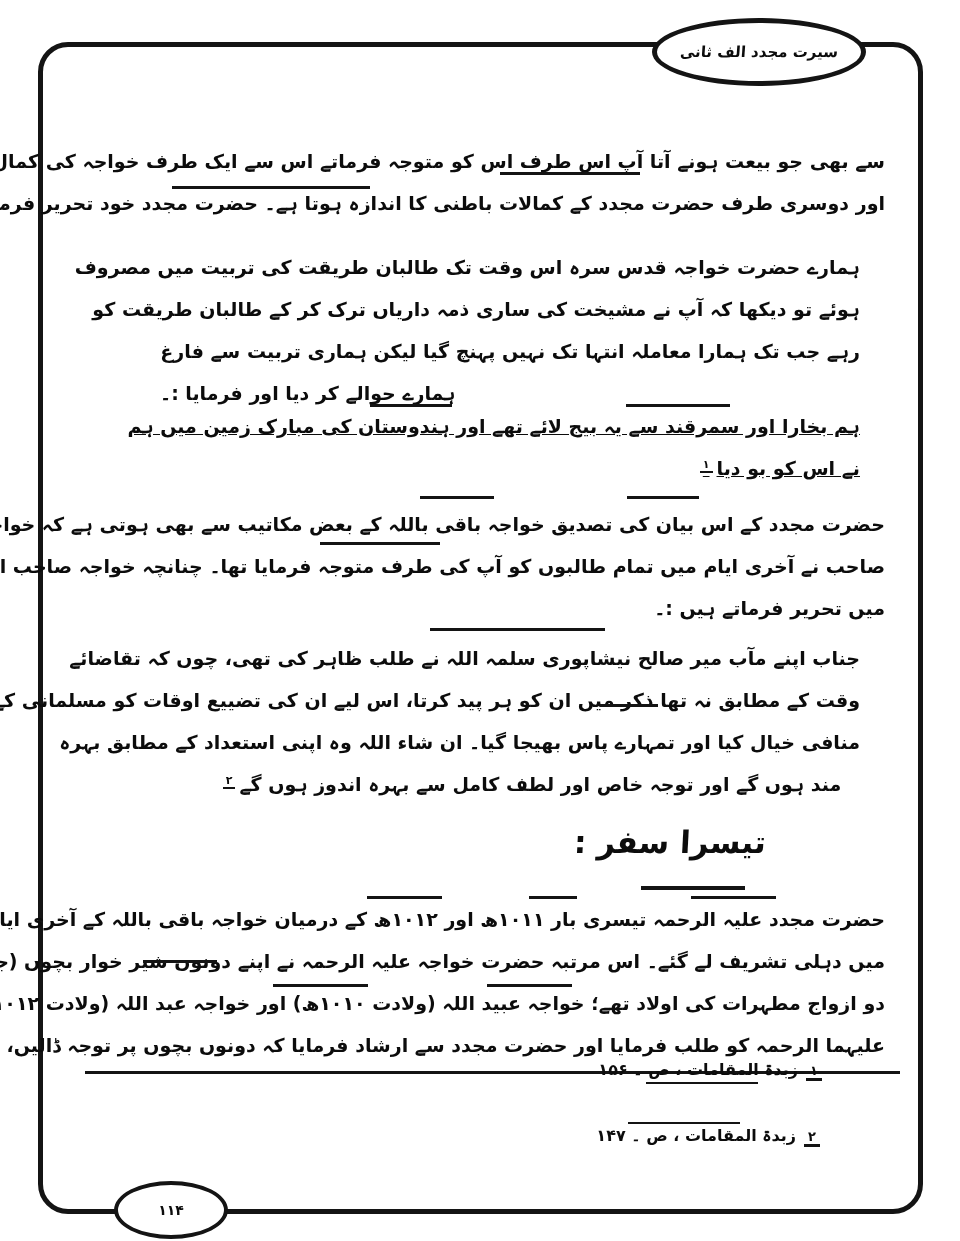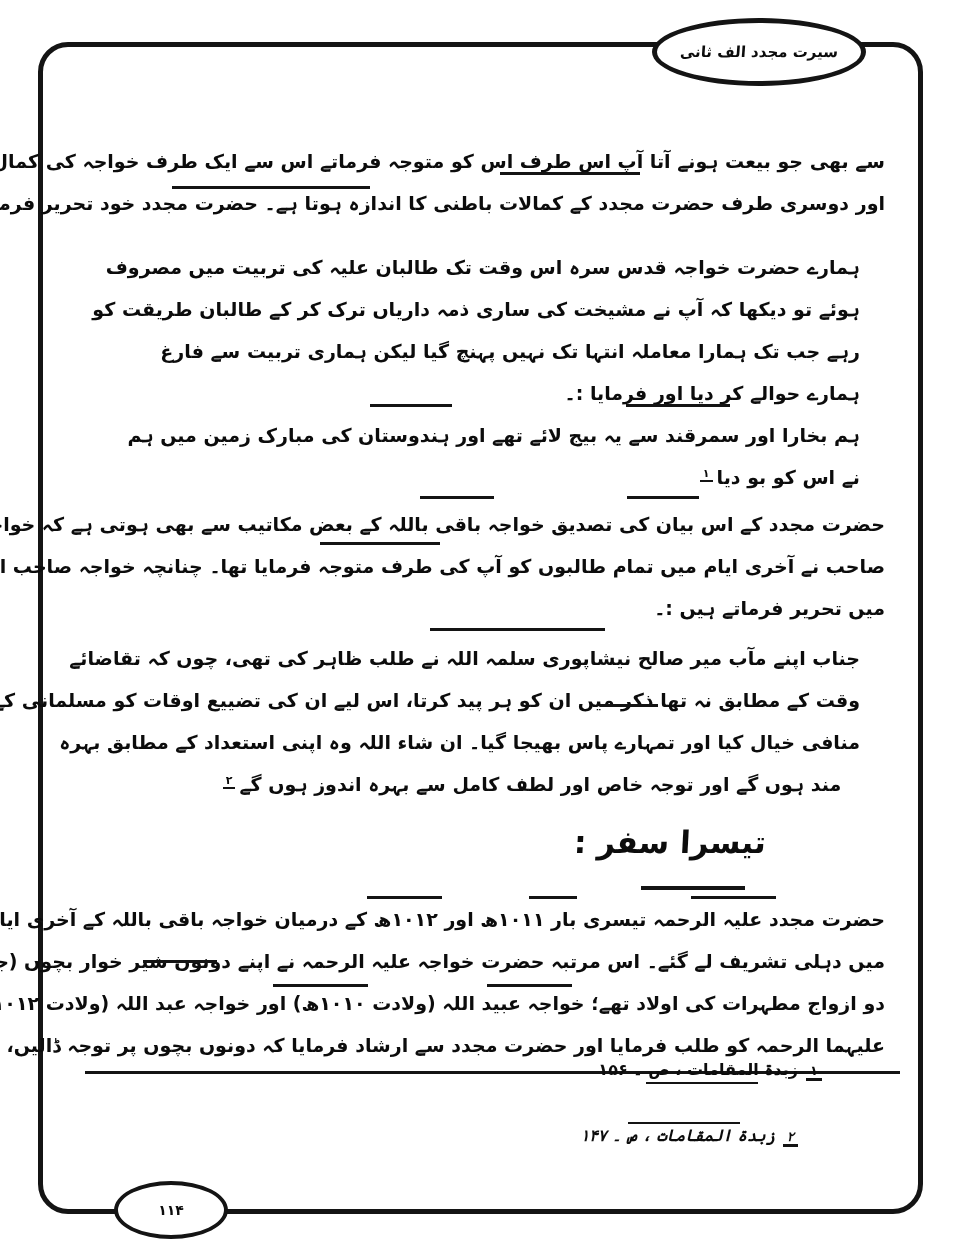--- a/index.html
+++ b/index.html
@@ -20,21 +20,21 @@
   .cartouche.top{left:652px;top:18px;width:204px;height:58px;}
   .cartouche.top .t{font-size:15px;font-weight:bold;transform:skewX(-4deg);white-space:nowrap;}
   .cartouche.bottom{left:114px;top:1181px;width:106px;height:50px;border-width:4px;}
   .cartouche.bottom .t{font-size:14px;font-weight:bold;}
   
   .block{position:absolute;direction:rtl;}
   .ln{
     height:42px;line-height:42px;white-space:nowrap;text-align:right;
     font-size:19px;font-weight:bold;letter-spacing:0.2px;
   }
-  .pos-center{text-align:right;}
+  .pos-center{text-align:left;}
   .pos-center2{text-align:center;padding-left:40px;}
   .pos-left{text-align:right;padding-left:86px;}
   .w-main{left:85px;width:800px;}
   .w-quote{left:160px;width:700px;}
   .heading{
     position:absolute;left:560px;top:824px;width:220px;text-align:center;
     font-size:31px;font-weight:bold;transform:skewX(-3deg);
   }
   .hr-foot{position:absolute;left:85px;top:1071px;width:815px;height:3px;background:#141414;}
   .footnote{
@@ -63,27 +63,27 @@
   <div class="cartouche top">
     <span class="t">سیرت مجدد الف ثانی</span>
   </div>
 
   <div class="block w-main" style="top:140px;">
     <div class="ln">سے بھی جو بیعت ہونے آتا آپ اس طرف اس کو متوجہ فرماتے اس سے ایک طرف خواجہ کی کمال شفقت</div>
     <div class="ln">اور دوسری طرف حضرت مجدد کے کمالات باطنی کا اندازہ ہوتا ہے۔ حضرت مجدد خود تحریر فرماتے ہیں۔</div>
   </div>
 
   <div class="block w-quote" style="top:246px;">
-    <div class="ln">ہمارے حضرت خواجہ قدس سرہ اس وقت تک طالبان علیہ کی تربیت میں مصروف</div>
+    <div class="ln">ہمارے حضرت خواجہ قدس سرہ اس وقت تک طالبان طریقت کی تربیت میں مصروف</div>
     <div class="ln">ہوئے تو دیکھا کہ آپ نے مشیخت کی ساری ذمہ داریاں ترک کر کے طالبان طریقت کو</div>
     <div class="ln">رہے جب تک ہمارا معاملہ انتہا تک نہیں پہنچ گیا لیکن ہماری تربیت سے فارغ</div>
     <div class="ln pos-center">ہمارے حوالے کر دیا اور فرمایا :۔</div>
   </div>
 
-  <div class="block w-quote" style="top:414px;">
+  <div class="block w-quote" style="top:405px;text-decoration:underline;">
     <div class="ln">ہم بخارا اور سمرقند سے یہ بیج لائے تھے اور ہندوستان کی مبارک زمین میں ہم</div>
     <div class="ln pos-left">
       <span>نے اس کو بو دیا</span><sup class="fnref">۱</sup>
     </div>
   </div>
 
   <div class="block w-main" style="top:503px;">
     <div class="ln">حضرت مجدد کے اس بیان کی تصدیق خواجہ باقی باللہ کے بعض مکاتیب سے بھی ہوتی ہے کہ خواجہ</div>
     <div class="ln">صاحب نے آخری ایام میں تمام طالبوں کو آپ کی طرف متوجہ فرمایا تھا۔ چنانچہ خواجہ صاحب ایک مکتوب</div>
     <div class="ln">میں تحریر فرماتے ہیں :۔</div>
@@ -106,21 +106,21 @@
     <div class="ln">میں دہلی تشریف لے گئے۔ اس مرتبہ حضرت خواجہ علیہ الرحمہ نے اپنے دونوں شیر خوار بچوں (جو حضرت کی</div>
     <div class="ln">دو ازواج مطہرات کی اولاد تھے؛ خواجہ عبید اللہ (ولادت ۱۰۱۰ھ) اور خواجہ عبد اللہ (ولادت ۱۰۱۲ھ)</div>
     <div class="ln">علیہما الرحمہ کو طلب فرمایا اور حضرت مجدد سے ارشاد فرمایا کہ دونوں بچوں پر توجہ ڈالیں، پھر ان بچوں</div>
   </div>
 
   <div class="hr-foot"></div>
 
   <div class="footnote" style="top:1060px;right:138px;">
     <span class="fnmark">۱</span><span>زبدۃ المقامات ، ص ۔ ۱۵۶</span>
   </div>
-  <div class="footnote" style="top:1126px;right:162px;font-style:italic;">
+  <div class="footnote" style="top:1126px;right:140px;">
     <span class="fnmark">۲</span><span>زبدۃ المقامات ، ص ۔ ۱۴۷</span>
   </div>
 
   <div class="cartouche bottom">
     <span class="t">۱۱۴</span>
   </div>
 
   <div class="ov" style="left:500px;top:172px;width:140px;"></div>
   <div class="ov" style="left:172px;top:186px;width:198px;"></div>
   <div class="ov" style="left:370px;top:404px;width:82px;"></div>

